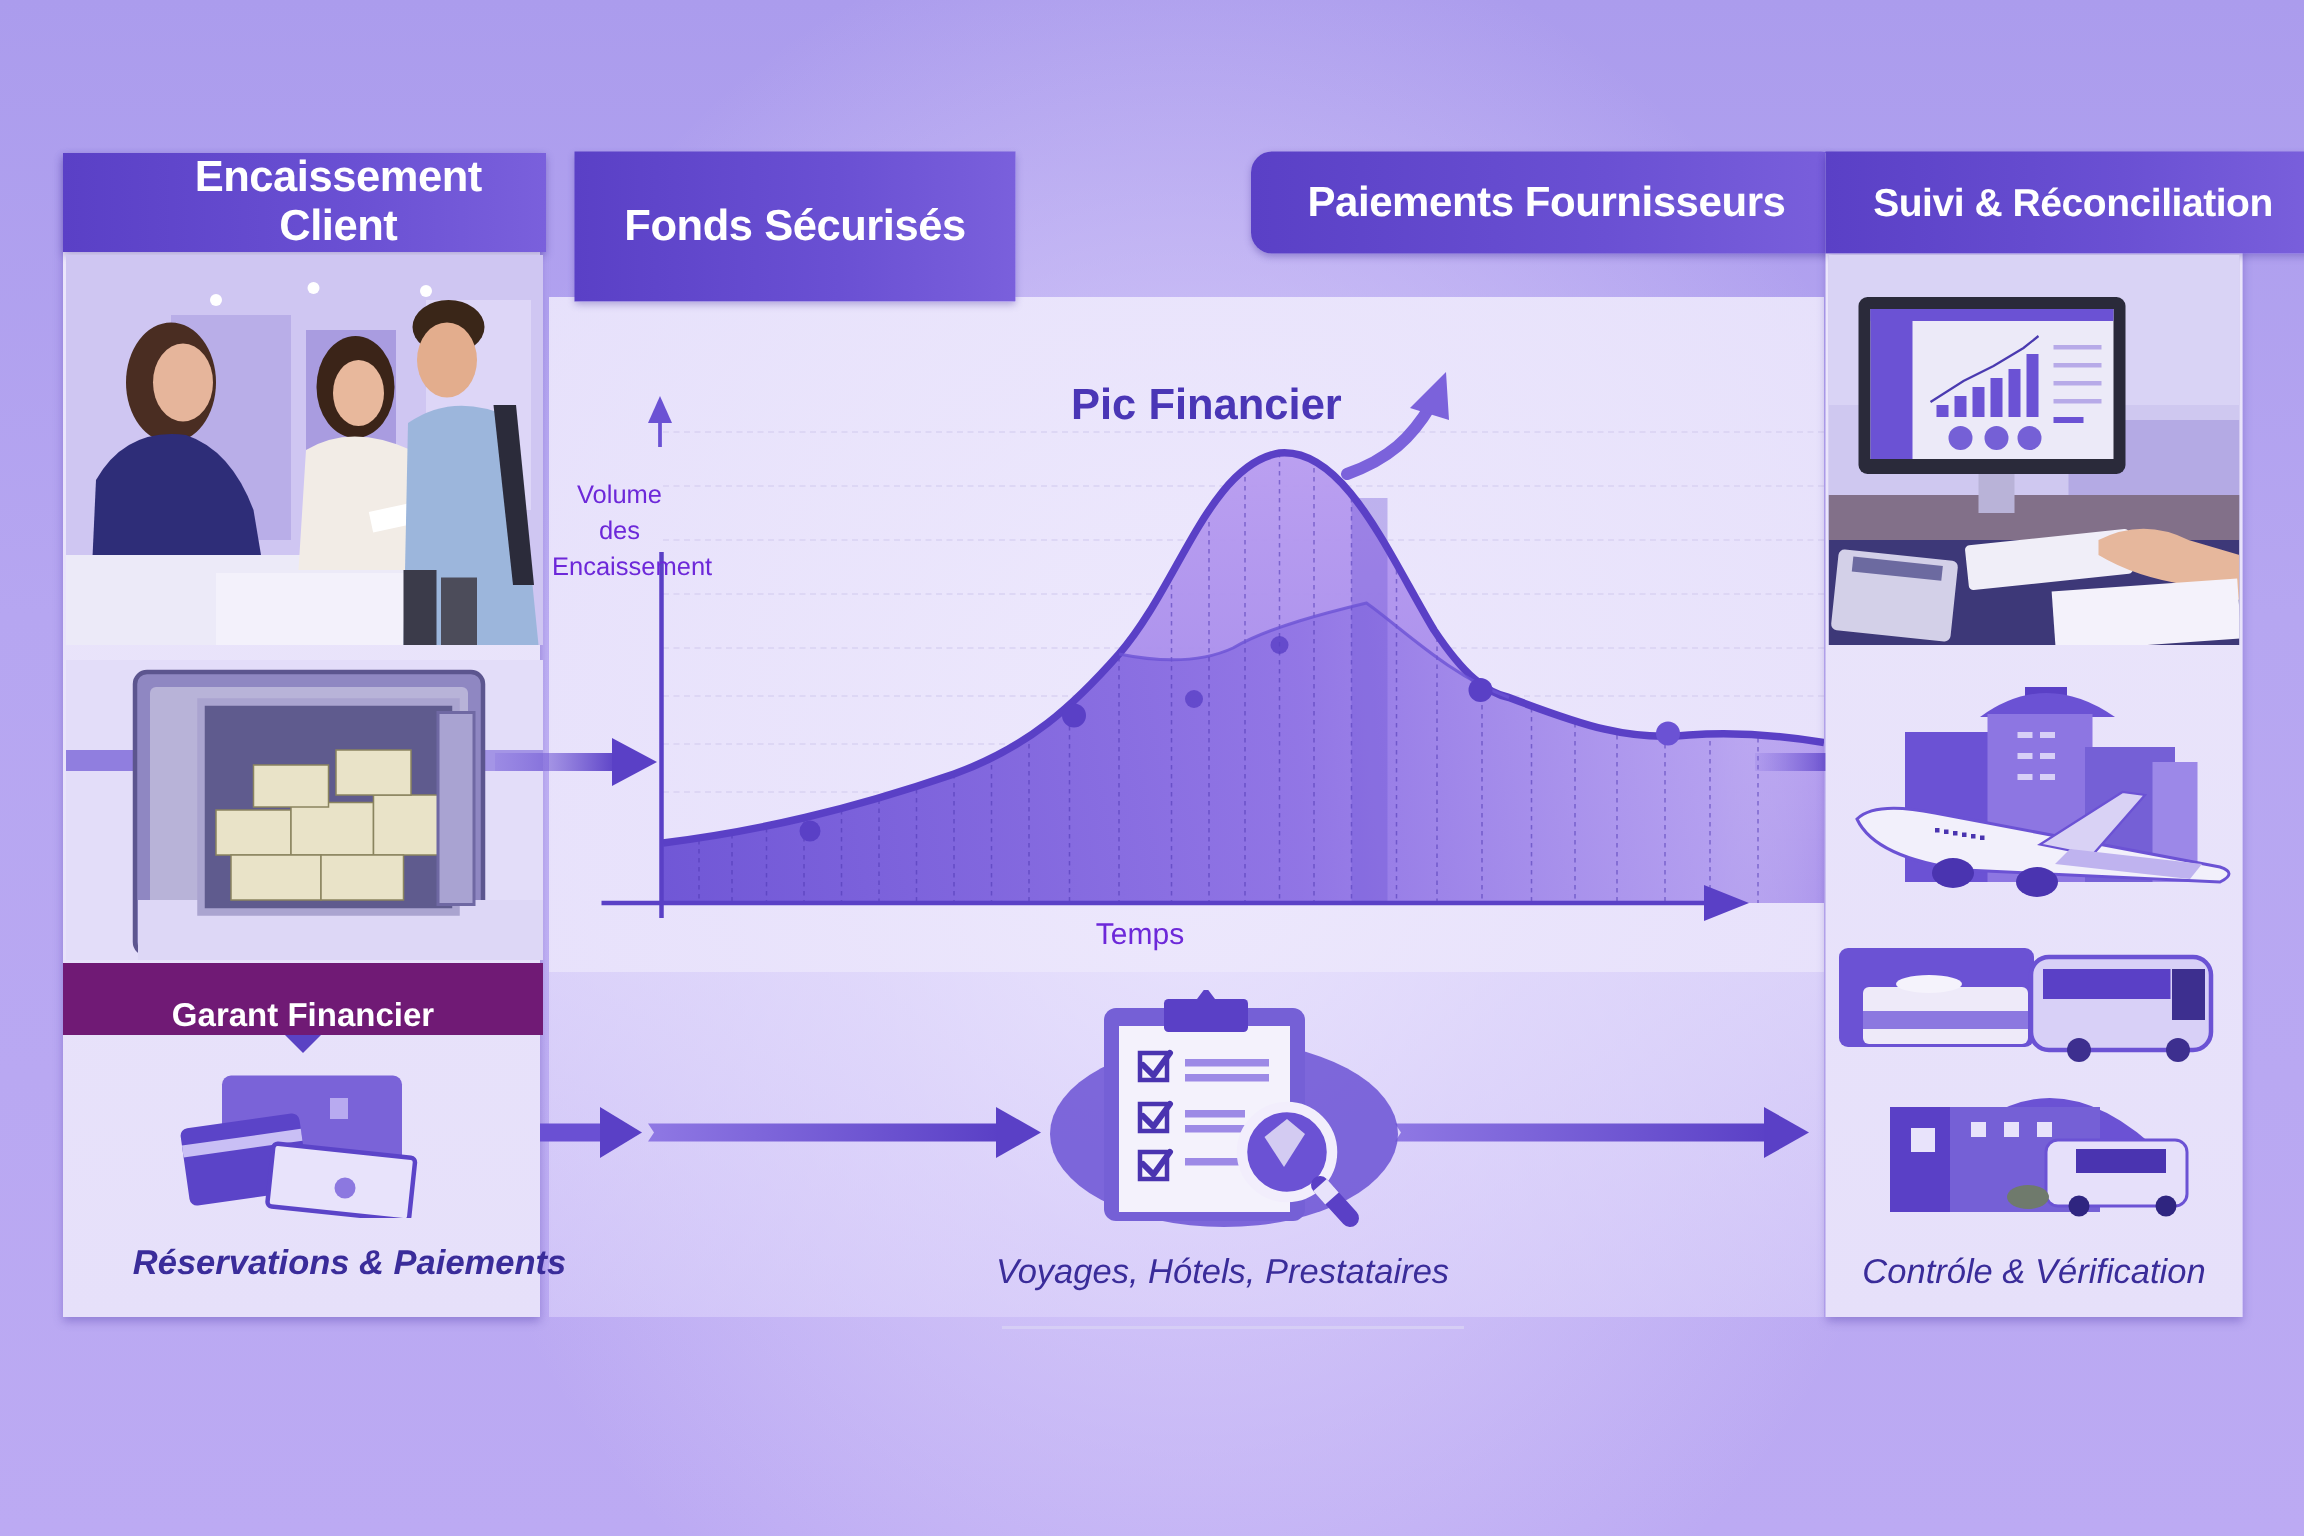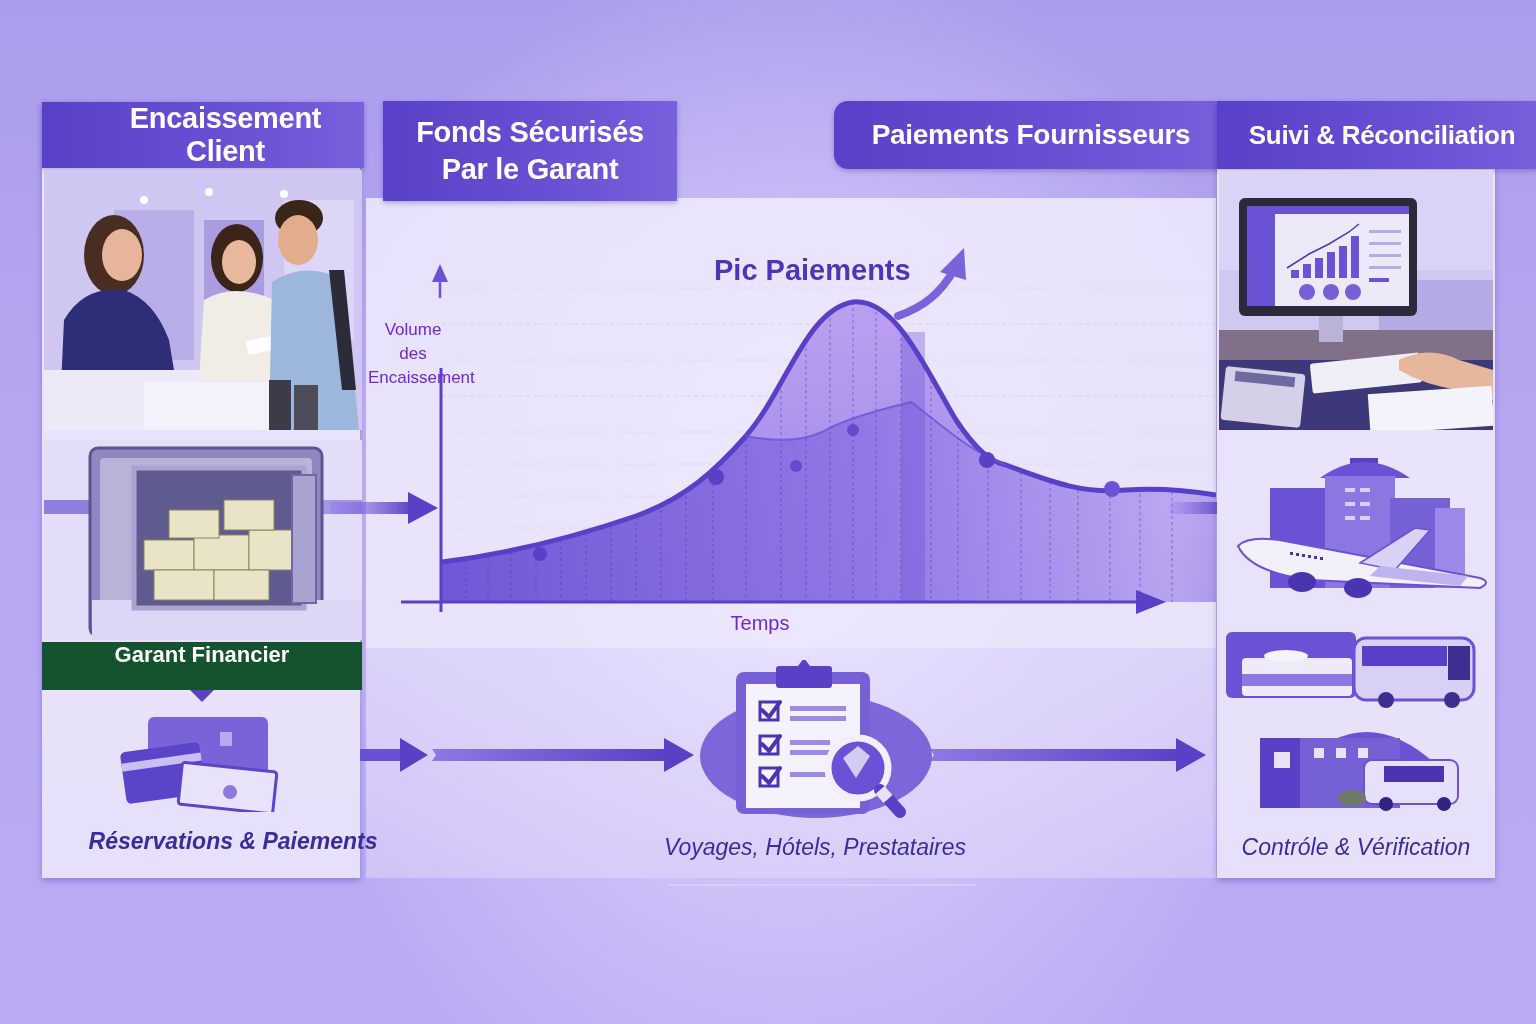--- a/index.html
+++ b/index.html
@@ -44,24 +44,24 @@
     position: absolute;
     color: #3a2c9a;
     font-style: italic;
     font-weight: bold;
     text-align: center;
     white-space: nowrap;
   }
 
   .garant-banner {
     position: absolute;
-    background: #14532d;
+    background: #701a75;
     color: #fff;
     font-weight: bold;
-    display: flex; align-items: flex-start; justify-content: center;
+    display: flex; align-items: flex-end; justify-content: center;
   }
 
   .chart-label {
     position: absolute;
     color: #6d28d9;
     font-size: 17px;
     text-align: center;
     line-height: 24px;
   }
 
@@ -156,21 +156,20 @@
     <circle cx="110" cy="80" r="7" fill="#8c78e0"></circle>
   </svg>
 </div>
 
 <div class="caption-italic" style="left:42px; top:828px; width:318px; font-size:23px;margin-left:32px;">
   <span>Réservations &amp; Paiements</span>
 </div>
 
 <div class="header-box" style="left:383px; top:101px; width:294px; height:100px; font-size:29px; flex-direction:column; line-height:37px;">
   <span>Fonds Sécurisés</span>
-  <span>Par le Garant</span>
 </div>
 
 <div class="header-box" style="left:834px; top:101px; width:394px; height:68px; font-size:28px;border-radius:14px;">
   <span>Paiements Fournisseurs</span>
 </div>
 
 <div class="abs" style="left:366px; top:240px; width:850px; height:410px;">
   <svg width="850" height="410" viewBox="0 0 850 410">
     <defs>
       <linearGradient id="areaFill" x1="0" y1="0" x2="1" y2="0">
@@ -251,21 +250,21 @@
     <polygon points="66,42 74,24 82,42" fill="#6b52d4"></polygon>
     <line x1="35" y1="362" x2="785" y2="362" stroke="#5a40c6" stroke-width="3"></line>
     <polygon points="770,350 800,362 770,374" fill="#5a40c6"></polygon>
 
     <path d="M532 76 C560 66 575 52 588 30" fill="none" stroke="#7b62db" stroke-width="8" stroke-linecap="round"></path>
     <polygon points="574,32 598,8 600,40" fill="#7b62db"></polygon>
   </svg>
 </div>
 
 <div class="peak-title" style="left:714px; top:254px;">
-  <span>Pic Paiements</span>
+  <span>Pic Financier</span>
 </div>
 
 <div class="chart-label" style="left:368px; top:318px; width:90px;">
   <div>Volume</div>
   <div>des</div>
   <div>Encaissement</div>
 </div>
 
 <div class="chart-label" style="left:700px; top:611px; width:120px; font-size:20px;">
   <span>Temps</span>

